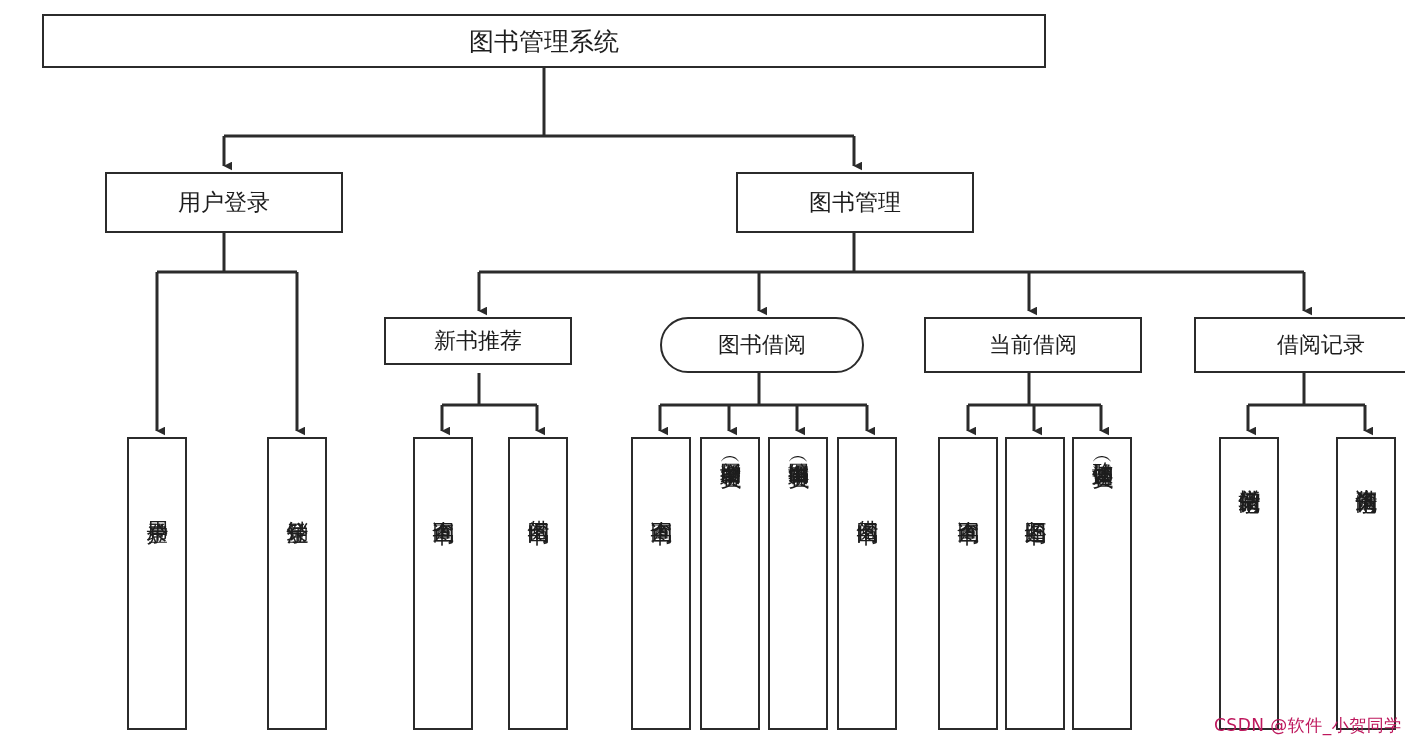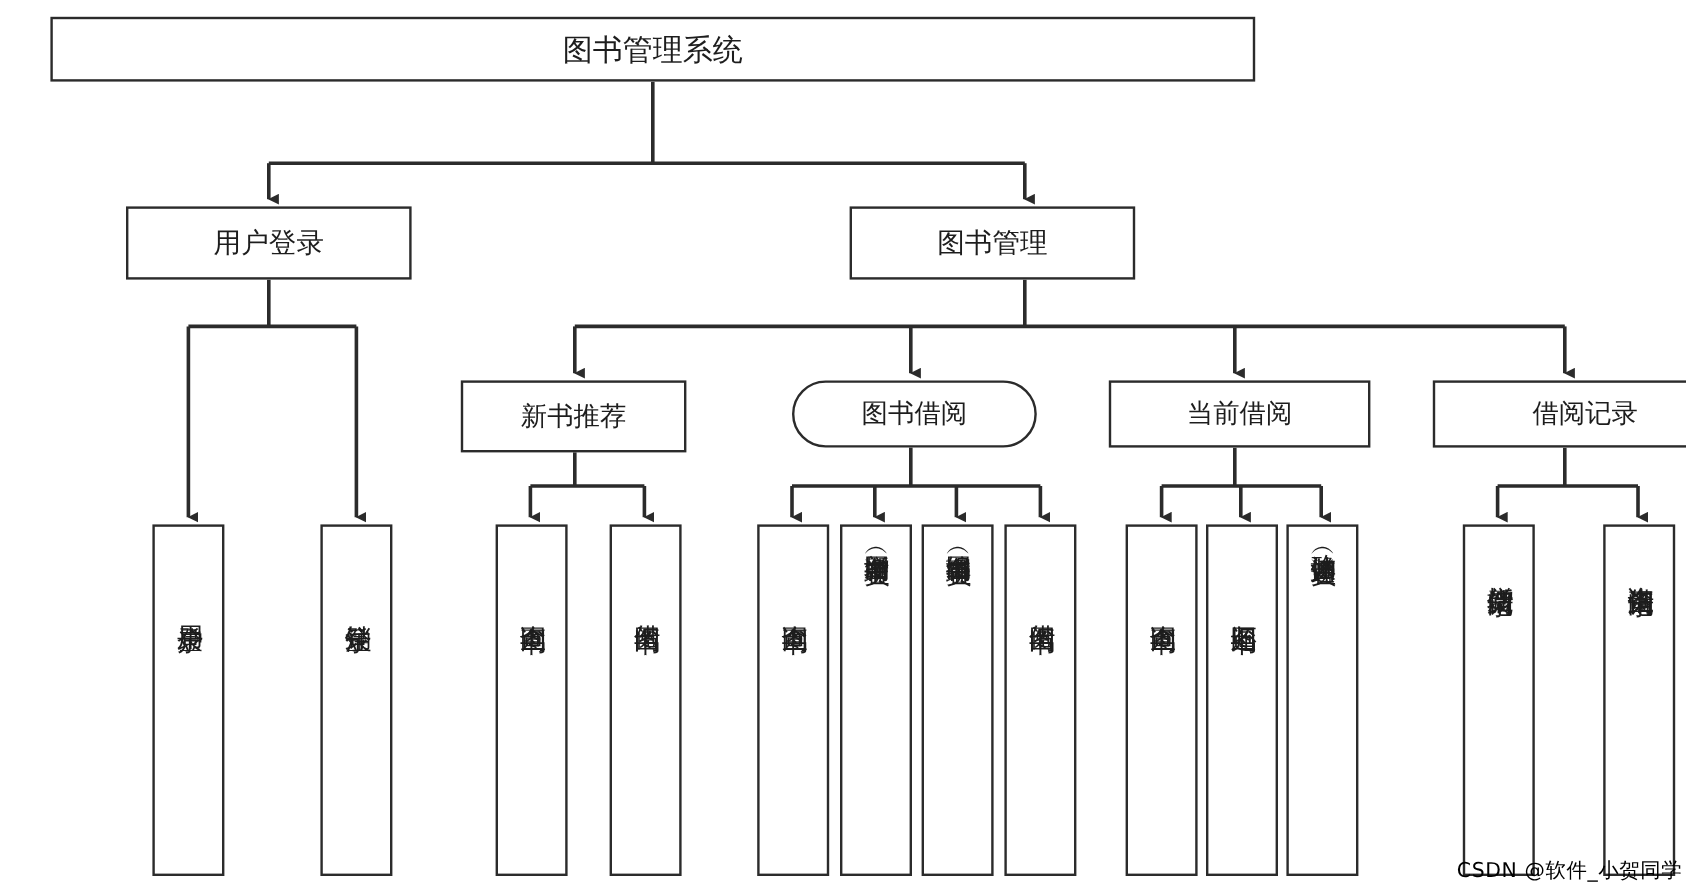--- a/index.html
+++ b/index.html
@@ -59,21 +59,21 @@
     color: #1d1d1d;
   }
   .leaf-tall .vlabel {
     font-size: 21px;
   }
   .watermark {
     position: absolute;
     left: 1190px;
     top: 714px;
     font-size: 17px;
-    color: #000000;
+    color: #be185d;
     letter-spacing: 0.5px;
     white-space: nowrap;
   }
 </style>
 </head>
 <body>
 
 <div id="canvas">
 
   <svg id="edges" viewBox="0 0 1405 747" xmlns="http://www.w3.org/2000/svg">
@@ -126,25 +126,25 @@
     </g>
   </svg>
 
   <div class="node root" style="left:18px; top:14px; width:1004px; height:54px;">
     <span>图书管理系统</span>
   </div>
 
   <div class="node level2" style="left:81px; top:172px; width:238px; height:61px;">
     <span>用户登录</span>
   </div>
-  <div class="node level2" style="left:684px; top:172px; width:238px; height:61px;">
+  <div class="node level2" style="left:712px; top:172px; width:238px; height:61px;">
     <span>图书管理</span>
   </div>
 
-  <div class="node level3" style="left:360px; top:317px; width:188px; height:60px;">
+  <div class="node level3" style="left:360px; top:317px; width:188px; height:48px;">
     <span>新书推荐</span>
   </div>
   <div class="node level3" style="left:636px; top:317px; width:204px; height:56px;border-radius:28px;">
     <span>图书借阅</span>
   </div>
   <div class="node level3" style="left:900px; top:317px; width:218px; height:56px;font-family:Liberation Mono, monospace;">
     <span>当前借阅</span>
   </div>
   <div class="node level3" style="left:1170px; top:317px; width:254px; height:56px;">
     <span>借阅记录</span>

